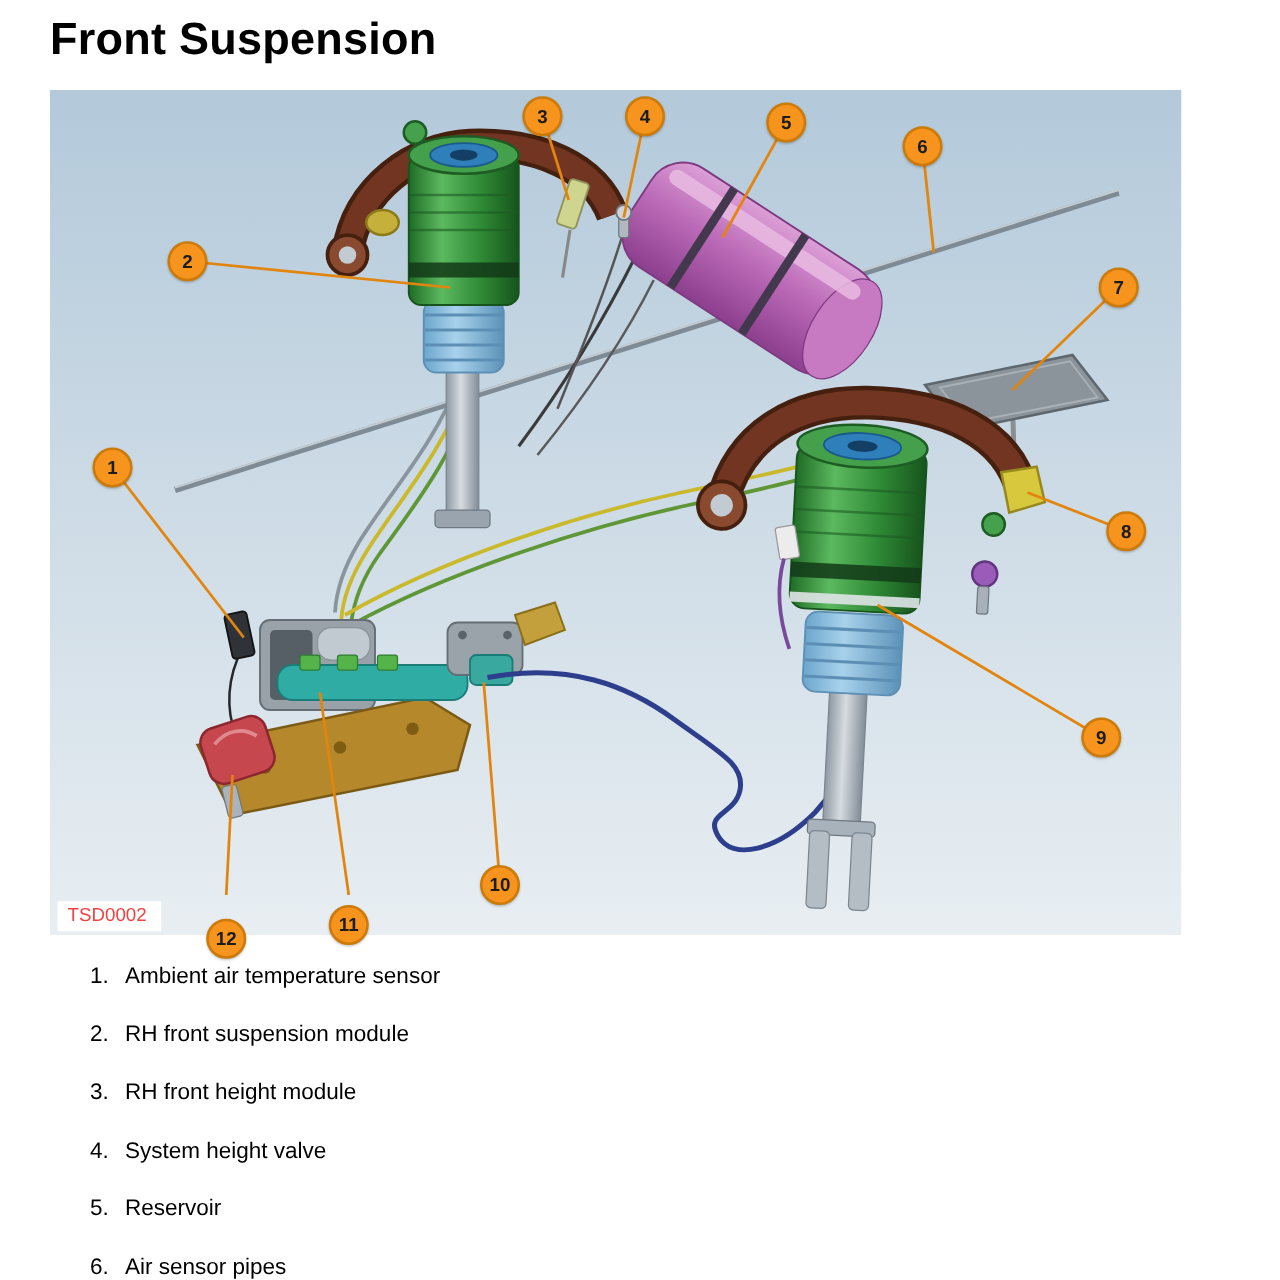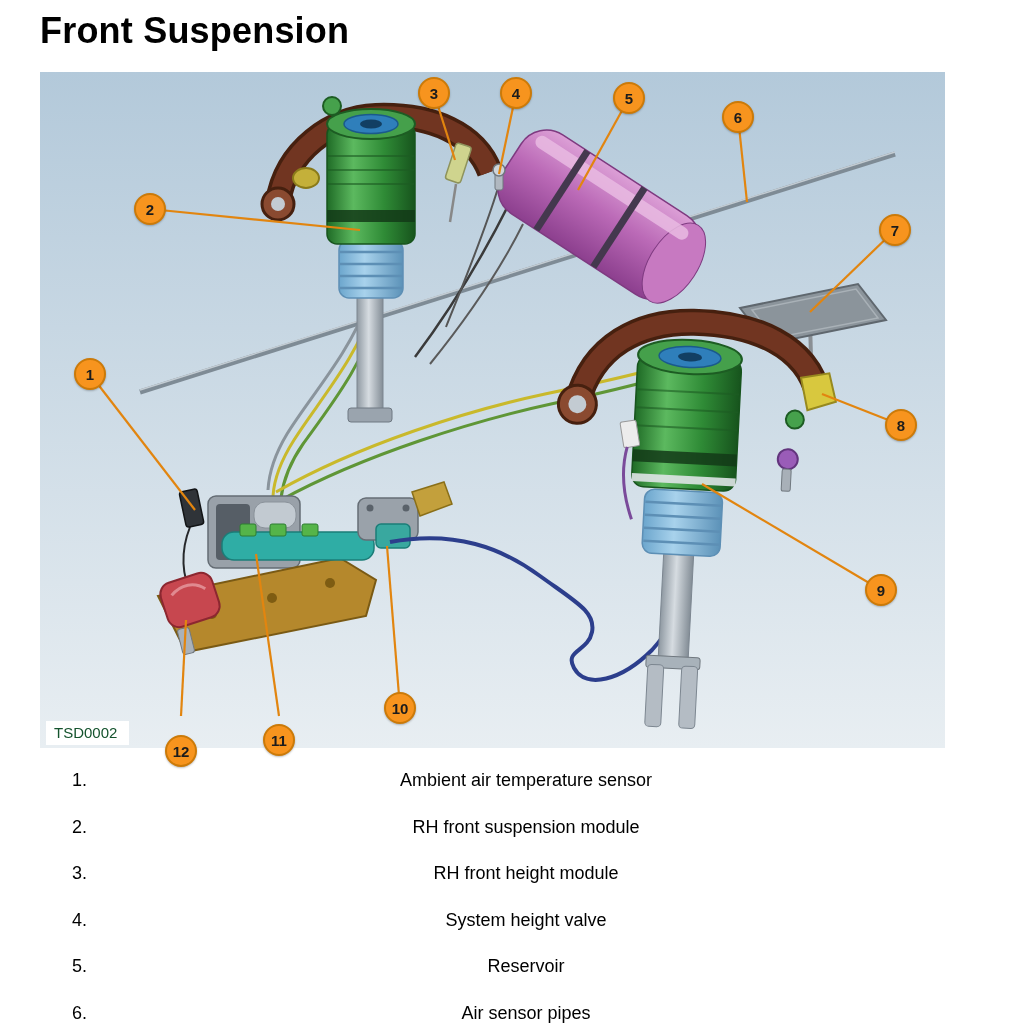--- a/index.html
+++ b/index.html
@@ -24,26 +24,26 @@
     position: absolute; width: 32px; height: 32px; border-radius: 50%;
     background: var(--callout-bg, #f7941e);
     border: 2px solid var(--callout-border, #cc7a08);
     color: #1c1c1c; font-size: 15px; font-weight: bold;
     display: flex; align-items: center; justify-content: center;
     box-shadow: 0 1px 2px rgba(0,0,0,0.25);
   }
   .figure-label {
     position: absolute; left: 6px; bottom: 3px;
     background: #ffffff; padding: 3px 12px 4px 8px;
-    font-size: 15px; color: #14532d;
+    font-size: 15px; color: #ef4444;
   }
   .legend { position: absolute; left: 72px; top: 770px; width: 880px; }
   .legend-item { display: flex; align-items: baseline; height: 18px; margin-bottom: 28.5px; font-size: 18px; }
   .legend-num { width: 28px; flex: 0 0 28px; }
-  .legend-label { flex: 1; text-align: center; }
+  .legend-label { flex: 1; }
 </style>
 </head>
 <body>
 
 <div class="page">
 
   <h1 class="title">Front Suspension</h1>
 
   <div class="diagram" style="background: linear-gradient(rgb(179, 201, 218), rgb(232, 238, 242));">
 

